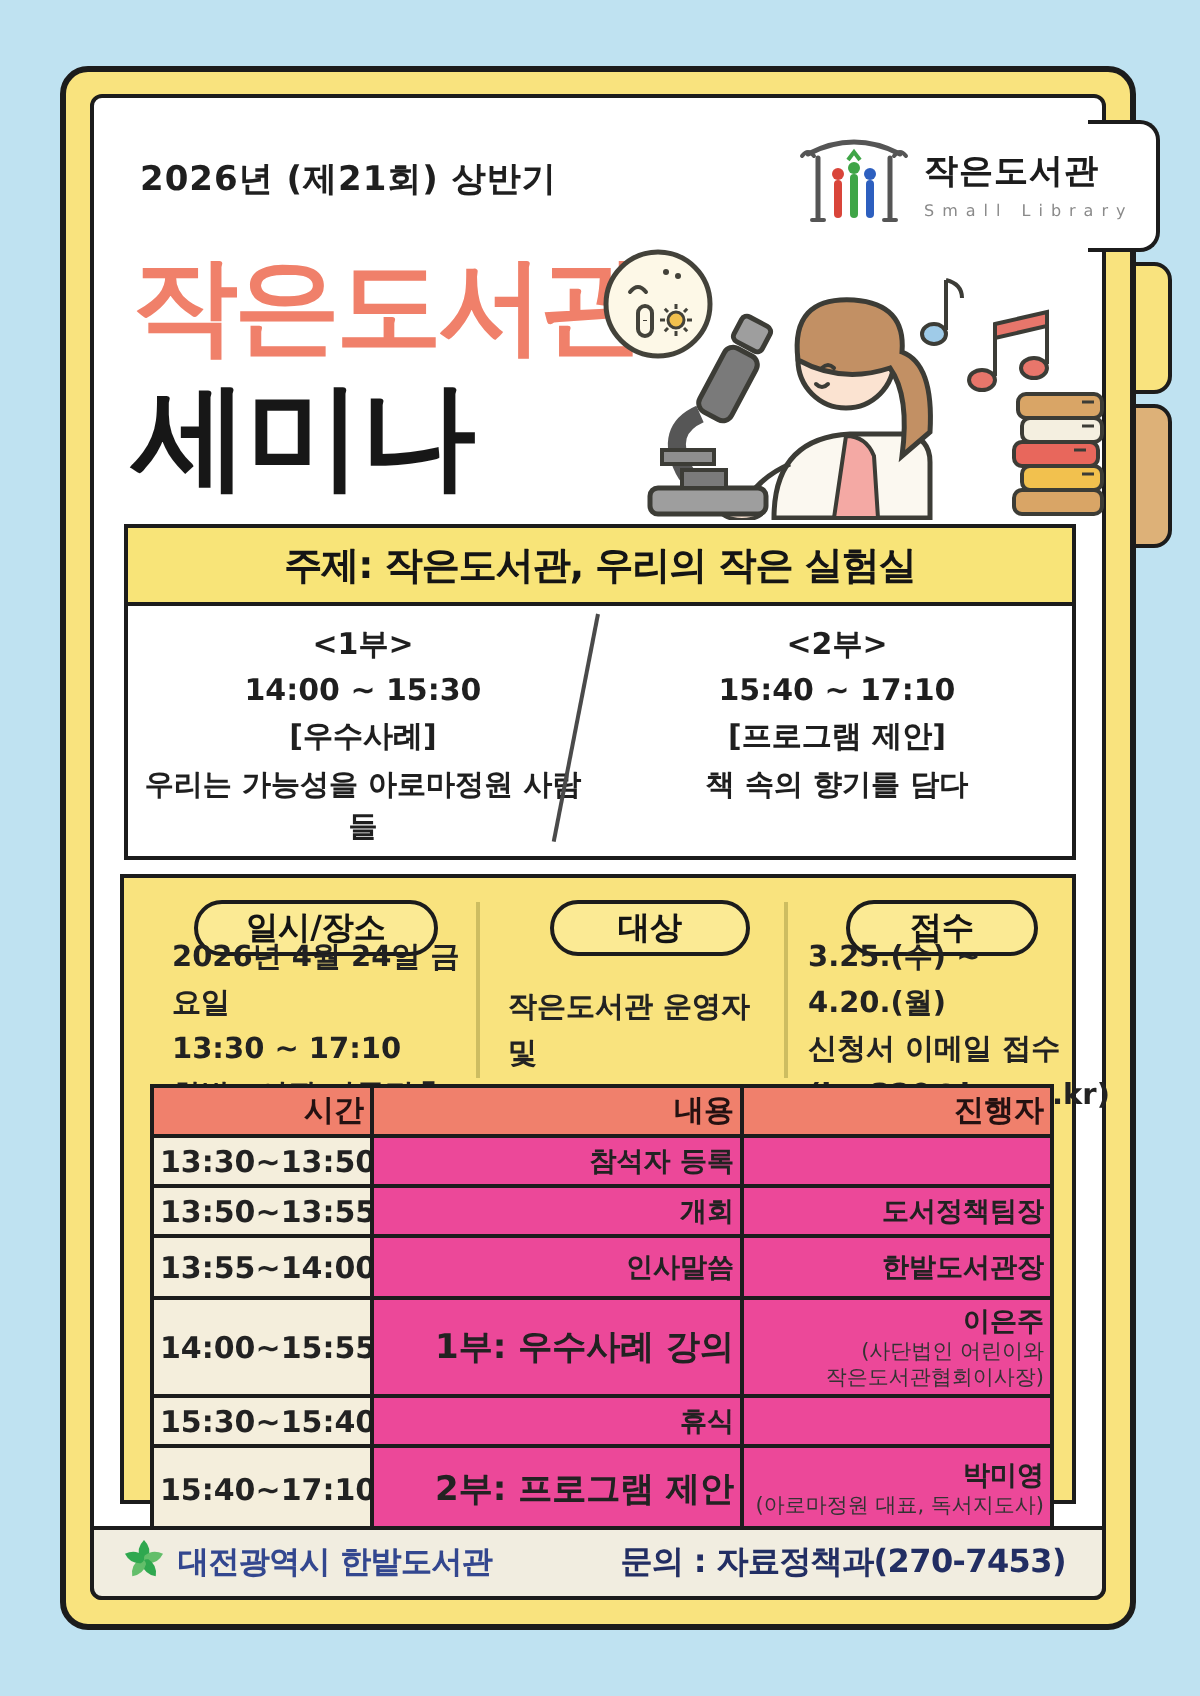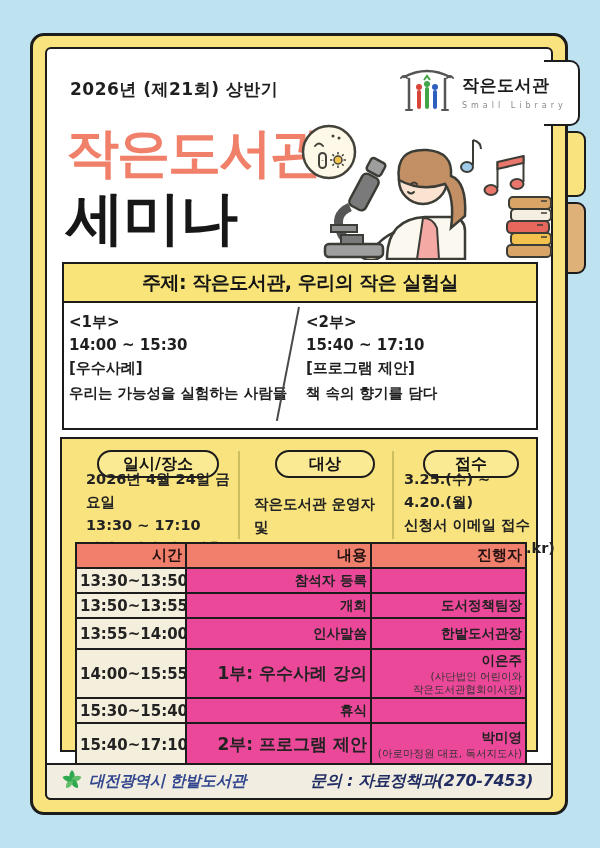--- a/index.html
+++ b/index.html
@@ -53,21 +53,21 @@
   .topic{
     left:62px;top:262px;width:476px;height:168px;
     background:#fff;border:2.5px solid #1c1c1c;box-sizing:border-box;z-index:5;
   }
   .topic-header{
     height:37px;background:#F8E478;border-bottom:2.5px solid #1c1c1c;
     display:flex;align-items:center;justify-content:center;
     font-size:19px;font-weight:800;color:#151515;letter-spacing:-0.5px;
   }
   .topic-body{position:relative;height:126px;}
-  .topic-col{position:absolute;top:10px;width:225px;color:#1f1f1f;}
+  .topic-col{position:absolute;top:10px;width:225px;text-align:center;color:#1f1f1f;}
   .topic-col.left{left:5px;}
   .topic-col.right{right:5px;}
   .t-label{font-size:15px;font-weight:800;margin-bottom:4px;}
   .t-time{font-size:15px;font-weight:700;margin-bottom:5px;}
   .t-tag{font-size:15px;font-weight:800;margin-bottom:5px;}
   .t-line{font-size:14.5px;font-weight:600;line-height:21px;}
   .topic-divider{
     position:absolute;left:234px;top:4px;width:2px;height:116px;
     background:#4a4a4a;transform:rotate(11deg);transform-origin:top center;
   }
@@ -114,21 +114,20 @@
   .host-name{font-size:13.5px;font-weight:600;}
   .host-sub{font-size:10.5px;font-weight:500;color:#333;line-height:12.5px;}
 
   
   .footer{
     left:45px;top:763px;width:508px;height:37px;
     background:#F1EDE0;border:2.5px solid #1c1c1c;border-radius:0 0 6px 6px;
     box-sizing:border-box;z-index:6;
     display:flex;align-items:center;justify-content:space-between;
     padding:0 18px 0 14px;
-    font-style:italic;
   }
   .footer-left{display:flex;align-items:center;gap:6px;}
   .footer-org{font-size:15.5px;font-weight:800;color:#33478F;letter-spacing:-0.3px;}
   .footer-contact{font-size:16px;font-weight:800;color:#222E63;letter-spacing:-0.3px;}
 </style>
 </head>
 <body>
 
 <div class="abs side-tab tab-yellow"></div>
 <div class="abs side-tab tab-tan"></div>
@@ -233,21 +232,21 @@
   </svg>
 </div>
 
 <div class="abs topic">
   <div class="topic-header">주제: 작은도서관, 우리의 작은 실험실</div>
   <div class="topic-body">
     <div class="topic-col left">
       <div class="t-label">&lt;1부&gt;</div>
       <div class="t-time">14:00 ~ 15:30</div>
       <div class="t-tag">[우수사례]</div>
-      <div class="t-line">우리는 가능성을 실험하는 사람들</div>
+      <div class="t-line">우리는 가능성을 아로마정원 사람들</div>
     </div>
     <div class="topic-divider"></div>
     <div class="topic-col right">
       <div class="t-label">&lt;2부&gt;</div>
       <div class="t-time">15:40 ~ 17:10</div>
       <div class="t-tag">[프로그램 제안]</div>
       <div class="t-line">책 속의 향기를 담다</div>
     </div>
   </div>
 </div>

